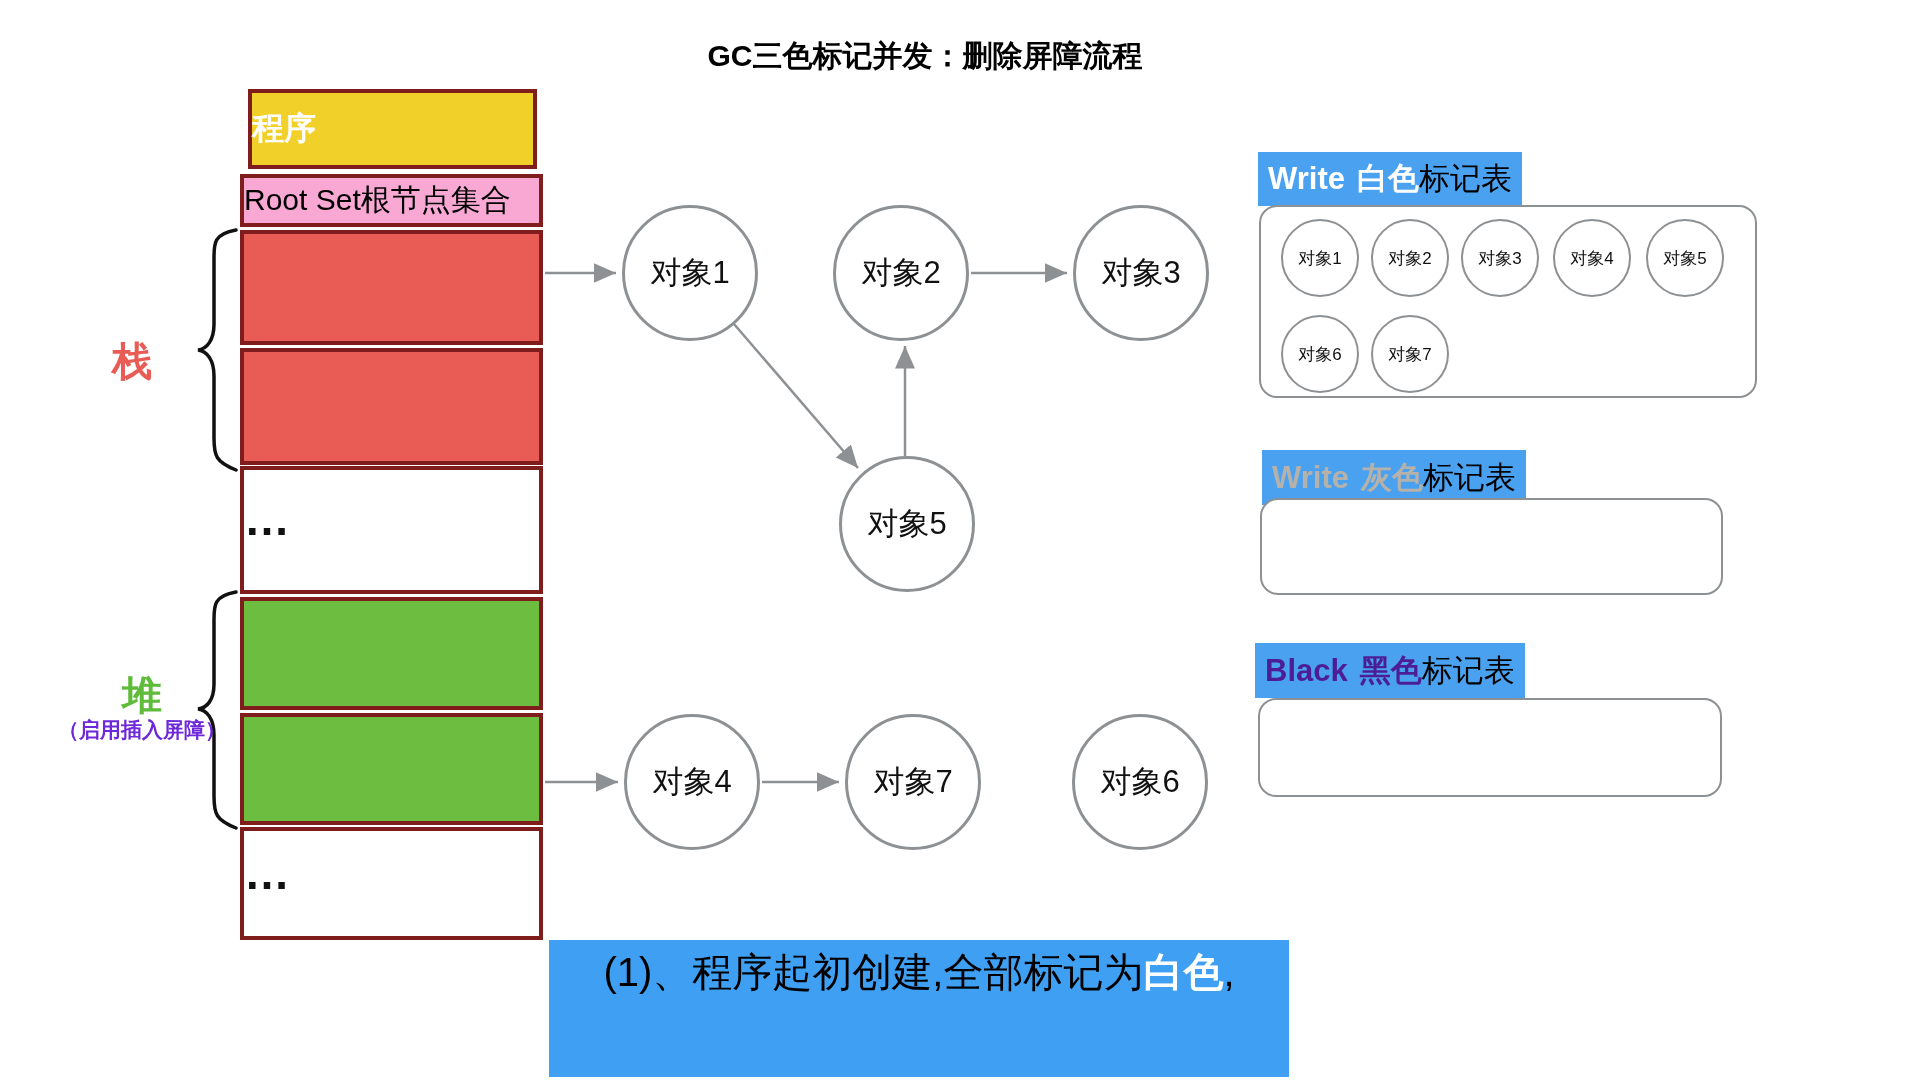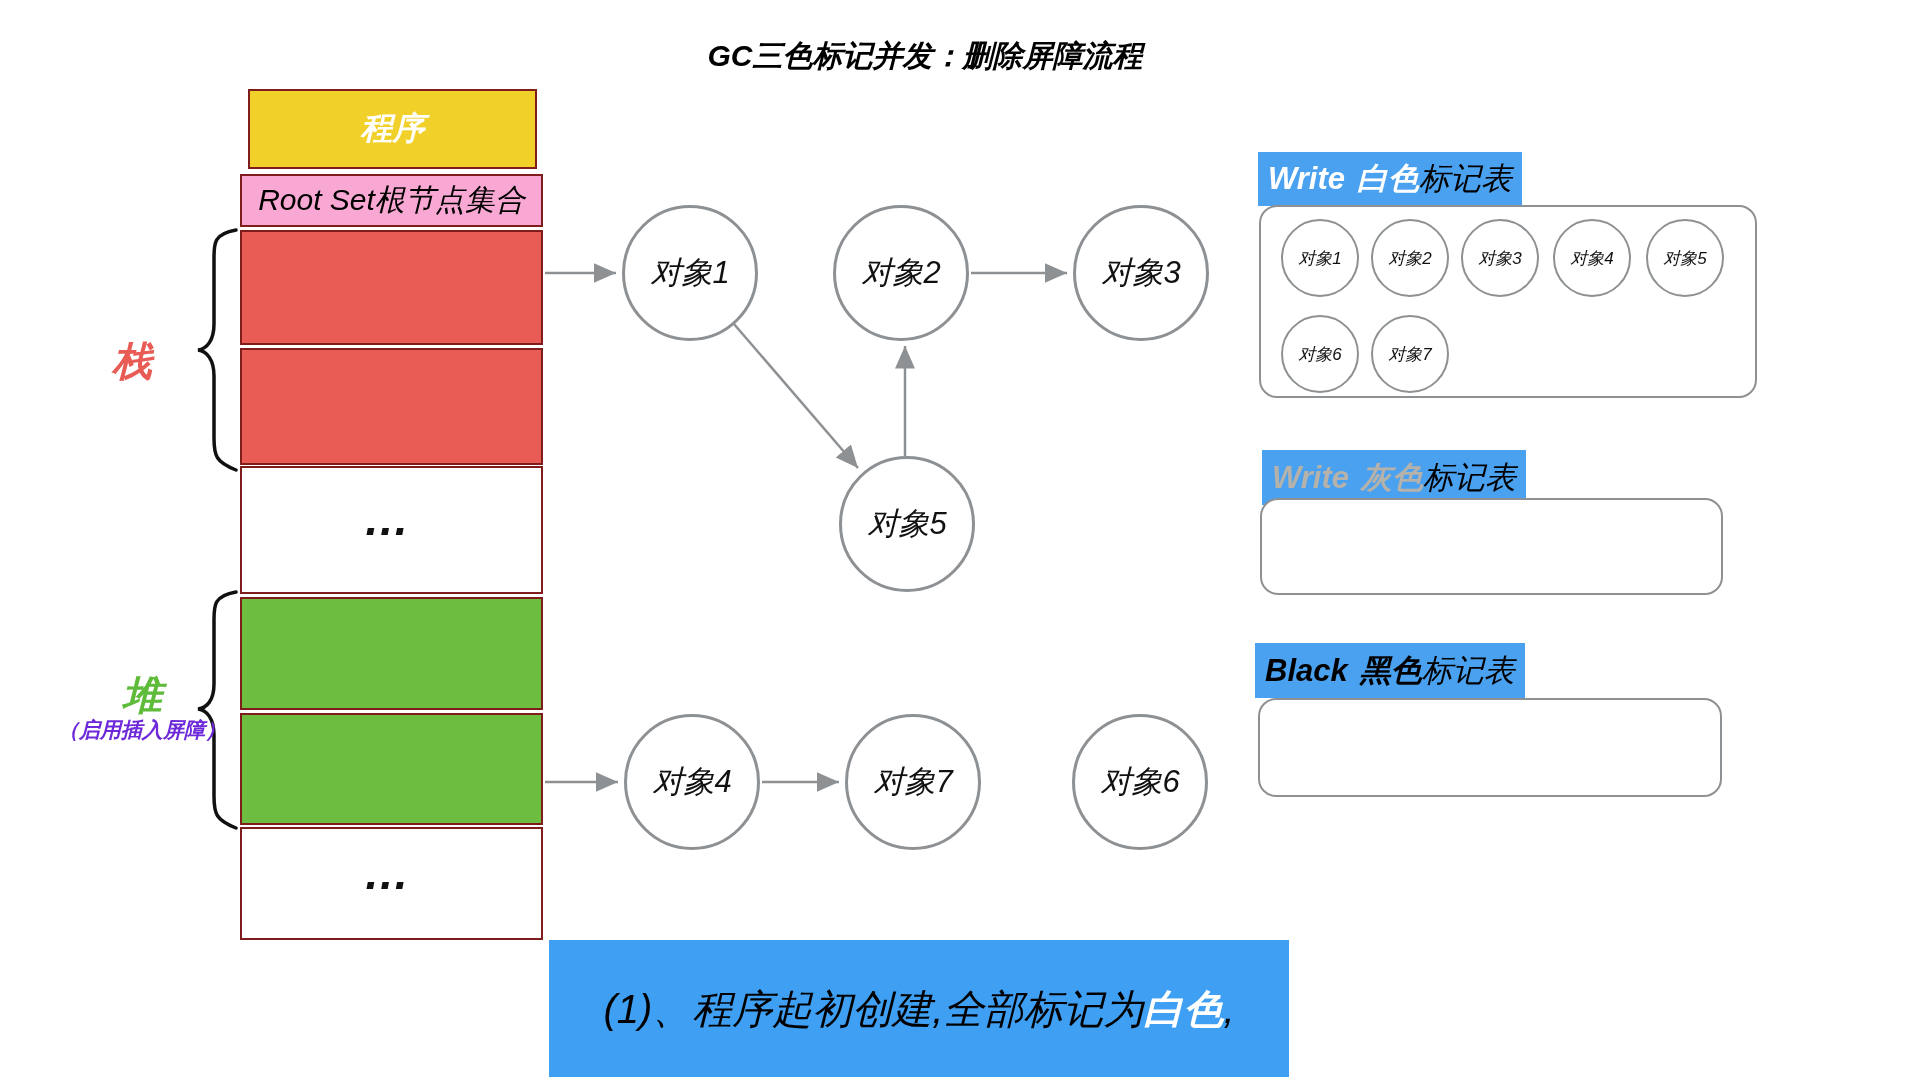--- a/index.html
+++ b/index.html
@@ -1,26 +1,26 @@
 <!DOCTYPE html>
 <html><head>
 <meta charset="utf-8">
 <style>
   html,body { margin:0; padding:0; background:#ffffff; }
   .stage {
     position:relative; width:1920px; height:1080px; background:#ffffff;
-    font-family:"Liberation Sans","DejaVu Sans",sans-serif; overflow:hidden;font-style:italic;
+    font-family:"Liberation Sans","DejaVu Sans",sans-serif; overflow:hidden;
   }
   .abs { position:absolute; }
   
   .title { left:0; top:36px; width:1850px; text-align:center;
            font-size:30px; font-weight:bold; color:#000; }
   
-  .mbox { left:240px; width:303px; border:2px solid #7f1d1d; box-sizing:border-box;
-          display:flex; align-items:center; justify-content:center; }
+  .mbox { left:240px; width:303px; border:4px solid #7f1d1d; box-sizing:border-box;
+          display:flex; align-items:center; justify-content:flex-start; }
   .box-program { left:248px; width:289px; top:89px; height:80px; background:#f2d02a;
                  color:#ffffff; font-size:32px; font-weight:bold; }
   .box-rootset { top:174px; height:53px; background:#f9a8d4; color:#000; font-size:30px; }
   .box-red1 { top:230px; height:115px; background:#e85c55; }
   .box-red2 { top:348px; height:117px; background:#e85c55; }
   .box-dots1 { top:466px; height:128px; background:#ffffff; }
   .box-green1 { top:597px; height:113px; background:#6cbd40; }
   .box-green2 { top:713px; height:112px; background:#6cbd40; }
   .box-dots2 { top:827px; height:113px; background:#ffffff; }
   .dots { font-size:46px; font-weight:bold; letter-spacing:10px; color:#111;
@@ -33,34 +33,34 @@
   .gnode { width:136px; height:136px; border-radius:50%; background:#fff;
            border:3px solid #8e9194; box-sizing:border-box;
            display:flex; align-items:center; justify-content:center;
            font-size:31px; color:#111; }
   
   .tbl-hdr { background:#4aa1ef; display:flex; align-items:center;
              padding:0 10px; font-size:31px; white-space:nowrap; box-sizing:border-box; }
   .tbl-hdr .en { font-weight:bold; margin-right:12px; }
   .hdr-white .en, .hdr-white .cn { color:#ffffff; }
   .hdr-grey .en, .hdr-grey .cn { color:#b5b1ab; font-weight:bold; }
-  .hdr-black .en, .hdr-black .cn { color:#000000; font-weight:bold; }
+  .hdr-black .en, .hdr-black .cn { color:#4c1d95; font-weight:bold; }
   .tbl-hdr .cn { font-weight:bold; }
   .tbl-hdr .sfx { color:#000000;text-align:center; }
   .tbl-body { border:2.5px solid #8e9194; border-radius:18px; background:#fff; box-sizing:border-box; }
   .tbl-white { left:1259px; top:205px; width:498px; height:193px; }
   .tbl-grey  { left:1260px; top:498px; width:463px; height:97px; }
   .tbl-black { left:1258px; top:698px; width:464px; height:99px; }
   .mnode { position:absolute; width:78px; height:78px; border:2px solid #8e9194;
            border-radius:50%; background:#fff; box-sizing:border-box;
            display:flex; align-items:center; justify-content:center;
            font-size:17px; color:#111; }
   
   .caption { left:549px; top:940px; width:740px; height:137px; background:#3f9ff2;
-             display:flex; flex-direction:column; align-items:center; justify-content:center;
+             display:flex; flex-direction:column; align-items:center; 
              font-size:40px; color:#000; line-height:64px; text-align:center;gap:38px; }
   .caption .hl { color:#ffffff; font-weight:bold; }
   svg.overlay { position:absolute; left:0; top:0; pointer-events:none; }
 </style>
 </head>
 <body>
 
 <div class="stage">
 
   <div class="abs title">GC三色标记并发：删除屏障流程</div>

